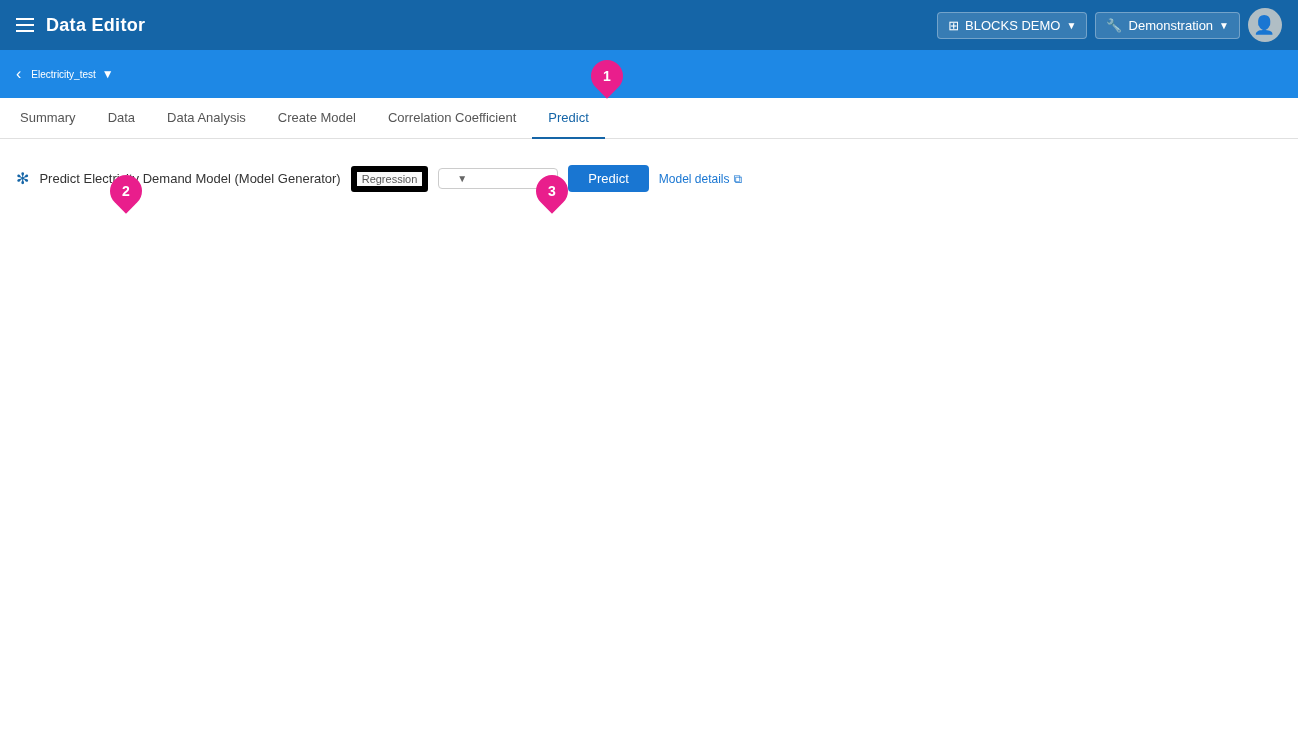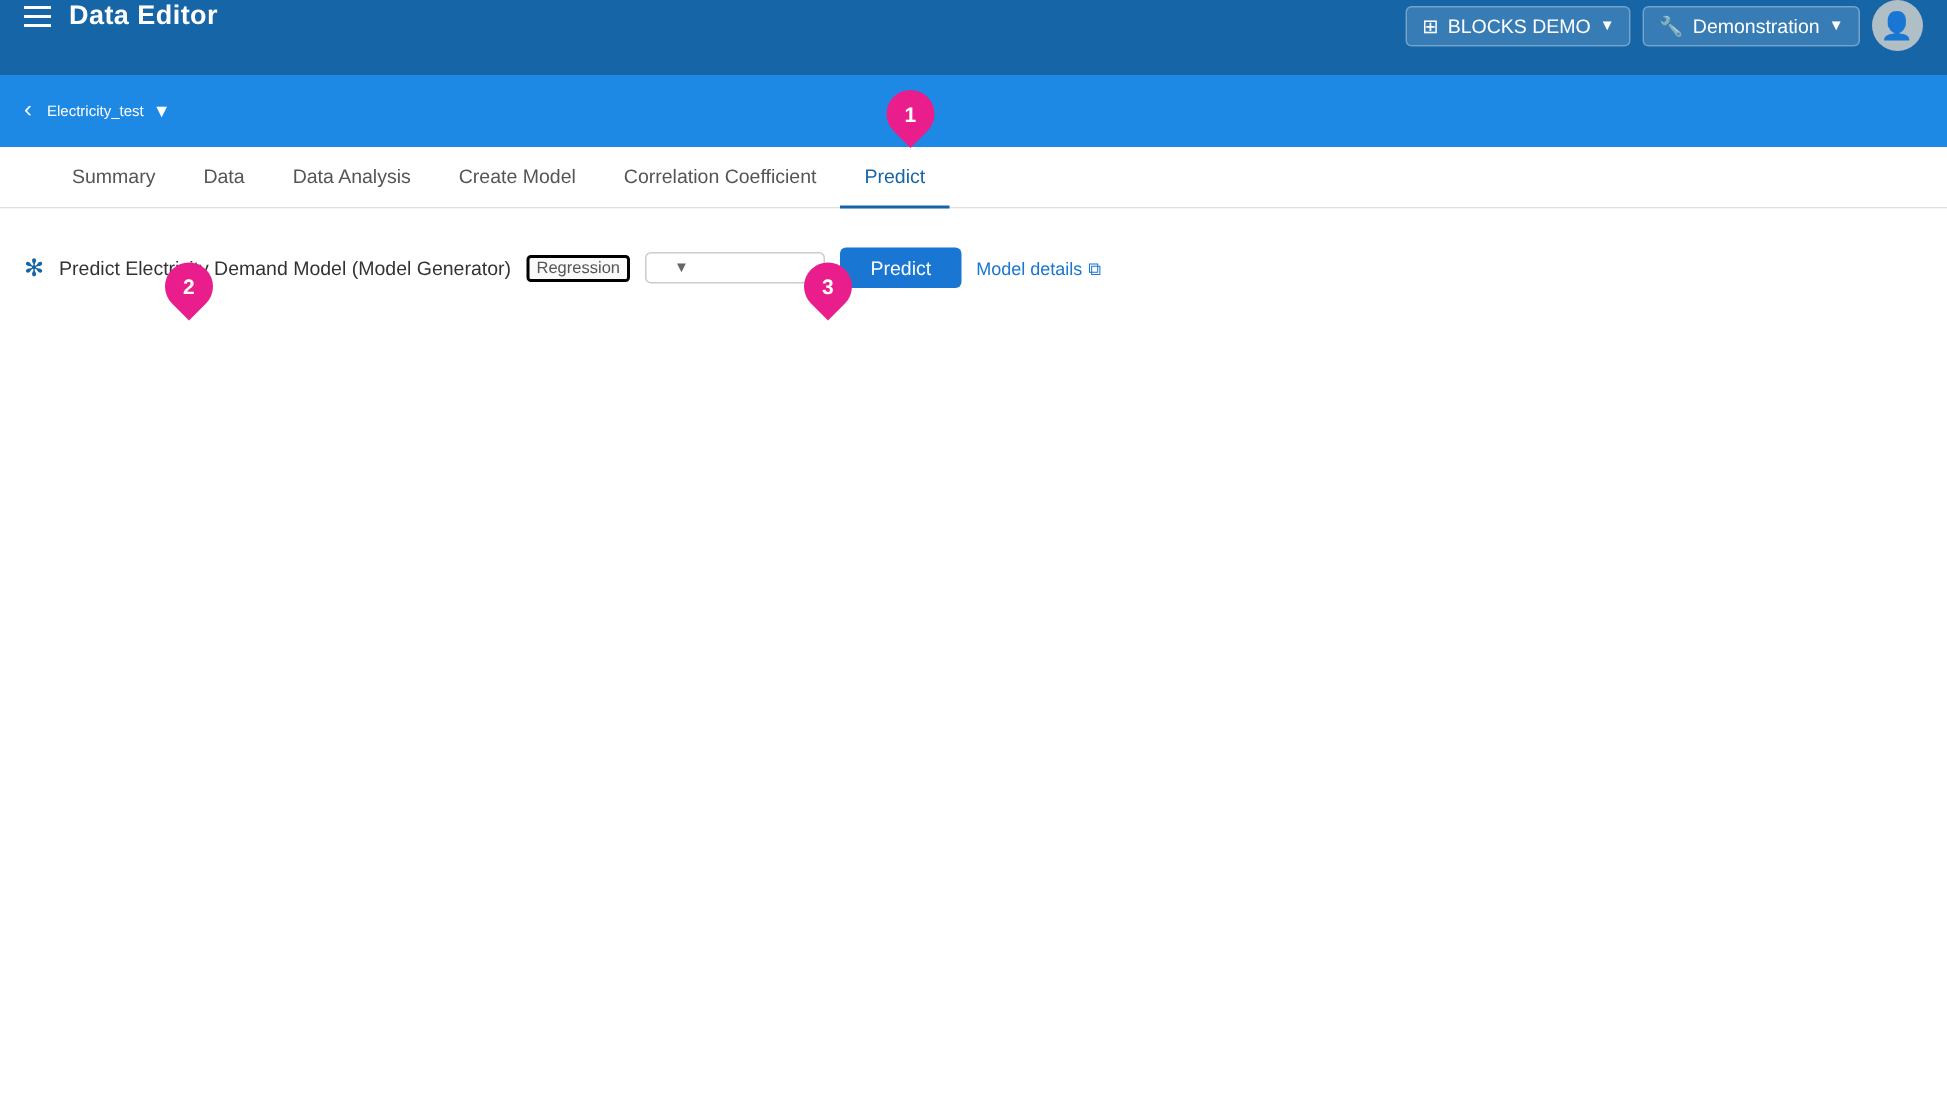--- a/index.html
+++ b/index.html
@@ -3,21 +3,21 @@
   <meta charset="utf-8">
   <style>
     * { box-sizing: border-box; margin: 0; padding: 0; }
     body { font-family: 'Segoe UI', Arial, sans-serif; background: #f0f0f0; height: 738px; overflow: hidden; }
 
     
     .header {
       background: #1565a7;
       height: 50px;
       display: flex;
-      align-items: flex-start;
+      align-items: center;
       padding: 0 16px;
       color: white;
       justify-content: space-between;
     }
     .header-left {
       display: flex;
       align-items: center;
       gap: 12px;
     }
     .hamburger-icon {
@@ -107,21 +107,21 @@
       background: white;
       margin: 0;
       min-height: calc(738px - 98px);
     }
 
     
     .tab-bar {
       display: flex;
       align-items: center;
       border-bottom: 1px solid #e0e0e0;
-      padding: 0 32px;
+      padding: 0 4px;
       background: white;
     }
     .tab-item {
       padding: 12px 16px;
       font-size: 13px;
       color: #555;
       cursor: pointer;
       border-bottom: 2px solid transparent;
       margin-bottom: -1px;
     }
@@ -149,21 +149,21 @@
       font-size: 16px;
     }
     .model-label {
       font-size: 13px;
       color: #333;
       white-space: nowrap;
     }
     .model-type-badge {
       font-size: 11px;
       color: #555;
-      border: 2px solid #000000;
+      border: 6px solid #000000;
       border-radius: 3px;
       padding: 1px 5px;
       background: #fafafa;
     }
     .model-dropdown {
       display: flex;
       align-items: center;
       border: 1px solid #ccc;
       border-radius: 4px;
       padding: 4px 10px;

